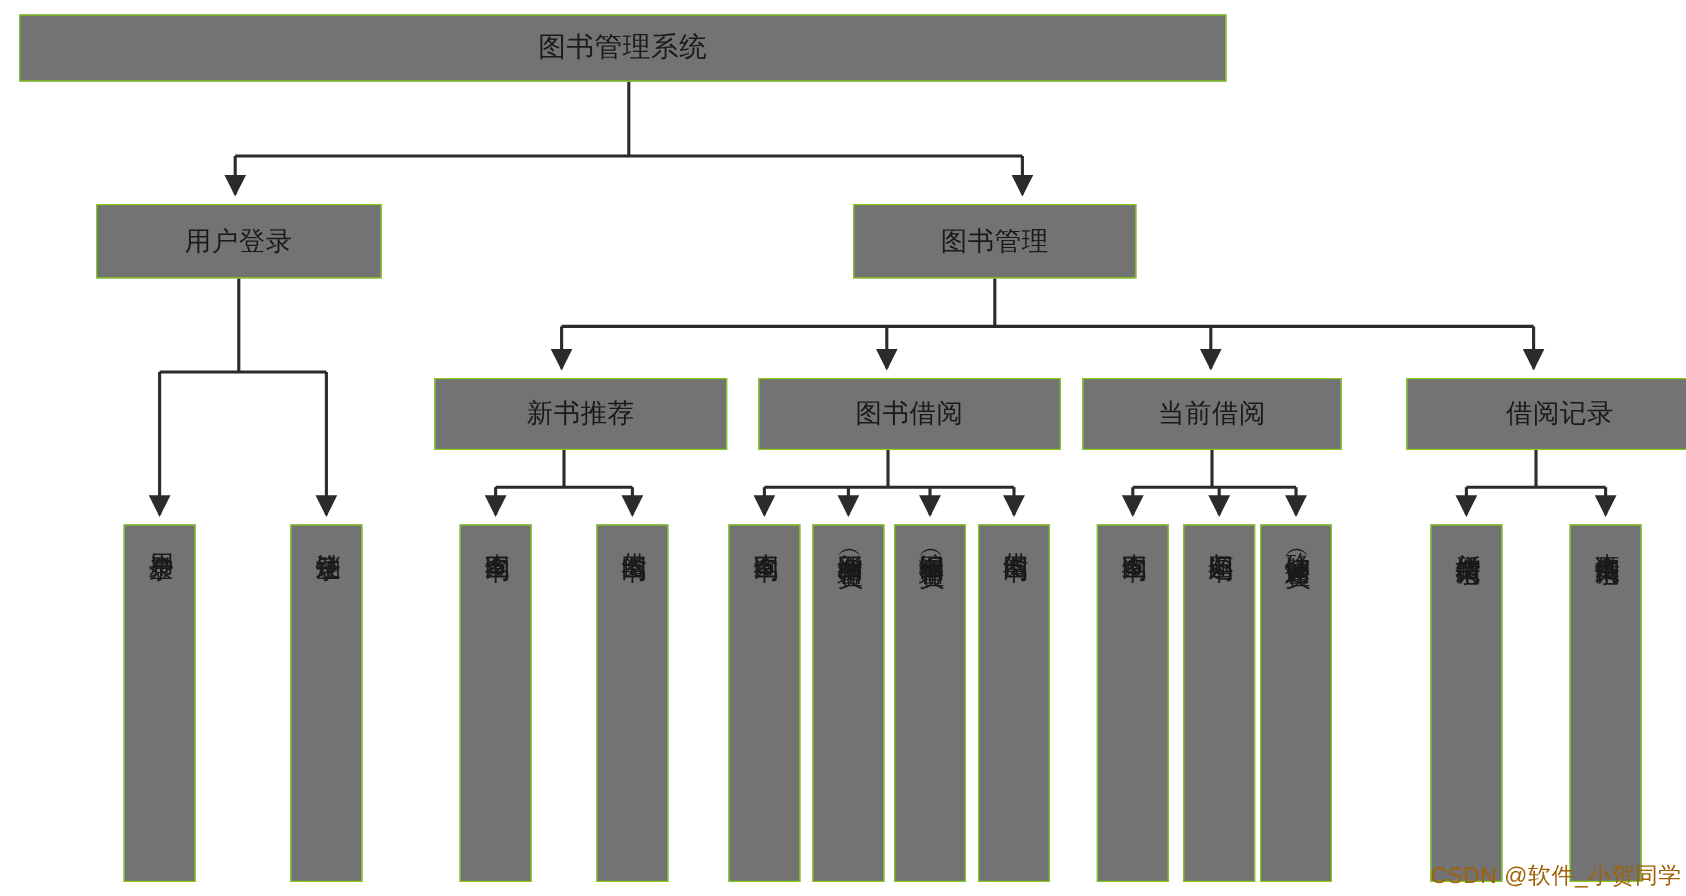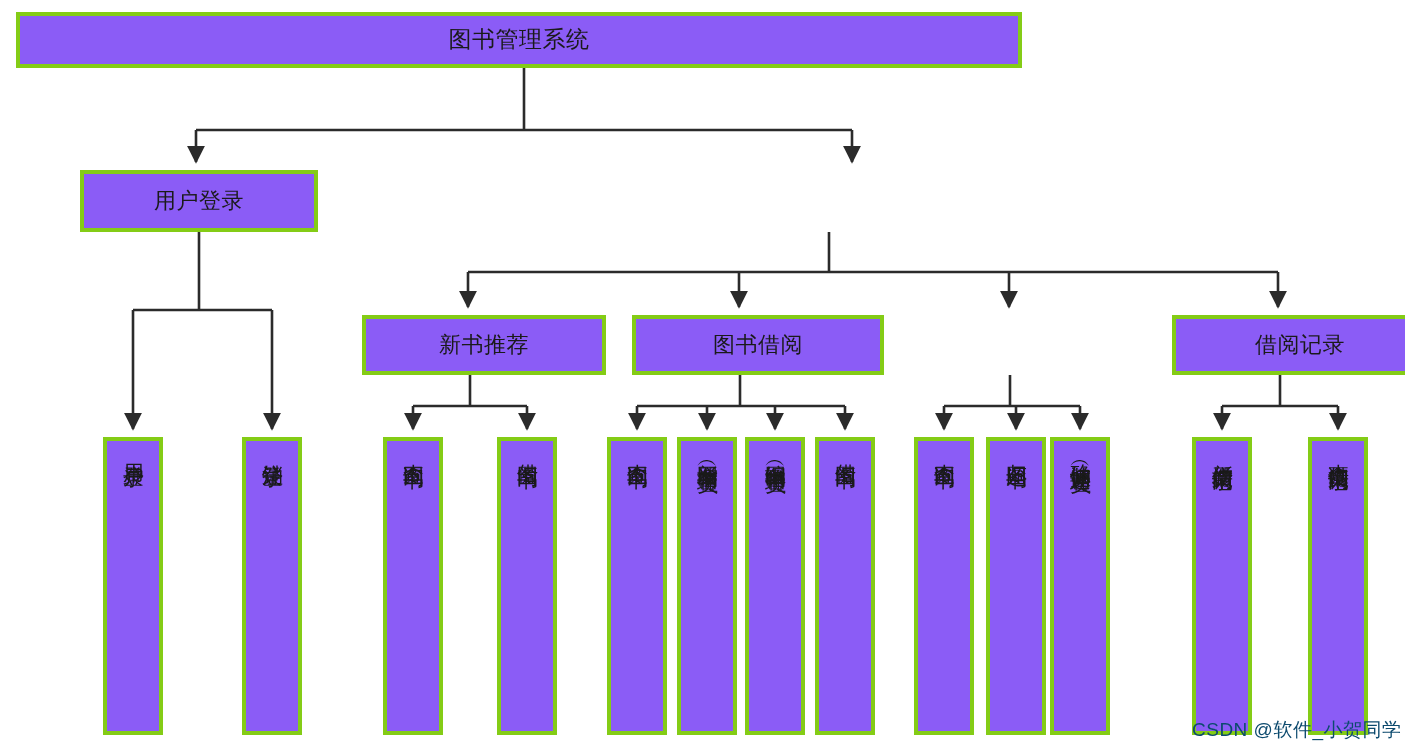--- a/index.html
+++ b/index.html
@@ -20,22 +20,22 @@
   #edges {
     position: absolute;
     left: 0;
     top: 0;
     width: 1405px;
     height: 747px;
   }
   .node {
     position: absolute;
     box-sizing: border-box;
-    background: #8b5cf6;
-    border: 4px solid #84cc16;
+    background: #737373;
+    border: 1px solid #84cc16;
     display: flex;
     align-items: center;
     justify-content: center;
   }
   .node .label {
     color: #1a1a1a;
     line-height: 1.18;
     text-align: center;
     white-space: pre;
   }
@@ -51,21 +51,21 @@
   }
   .node.vert .label {
     writing-mode: vertical-rl;
     text-orientation: upright;
     font-size: 21px;
     letter-spacing: 1.5px;
   }
   .node.root .label { font-size: 23px; }
   .watermark {
     position: absolute;
-    color: #0c4a6e;
+    color: #a16207;
     font-size: 19px;
     letter-spacing: 0.5px;
     white-space: nowrap;
     user-select: none;
   }
 </style>
 </head>
 <body>
 
 <div id="canvas">
@@ -120,26 +120,32 @@
     </g>
   </svg>
 
   <div class="node horiz root" style="left:16px; top:12px; width:1006px; height:56px;">
     <span class="label">图书管理系统</span>
   </div>
 
   <div class="node horiz" style="left:80px; top:170px; width:238px; height:62px;">
     <span class="label">用户登录</span>
   </div>
+  <div class="node horiz" style="left:711px; top:170px; width:236px; height:62px;">
+    <span class="label">图书管理</span>
+  </div>
 
   <div class="node horiz" style="left:362px; top:315px; width:244px; height:60px;">
     <span class="label">新书推荐</span>
   </div>
   <div class="node horiz" style="left:632px; top:315px; width:252px; height:60px;">
     <span class="label">图书借阅</span>
+  </div>
+  <div class="node horiz" style="left:902px; top:315px; width:216px; height:60px;">
+    <span class="label">当前借阅</span>
   </div>
   <div class="node horiz" style="left:1172px; top:315px; width:256px; height:60px;">
     <span class="label">借阅记录</span>
   </div>
 
   <div class="node vert" style="left:103px; top:437px; width:60px; height:298px;">
     <span class="label">用户登录</span>
   </div>
   <div class="node vert" style="left:242px; top:437px; width:60px; height:298px;">
     <span class="label">注销登录</span>

